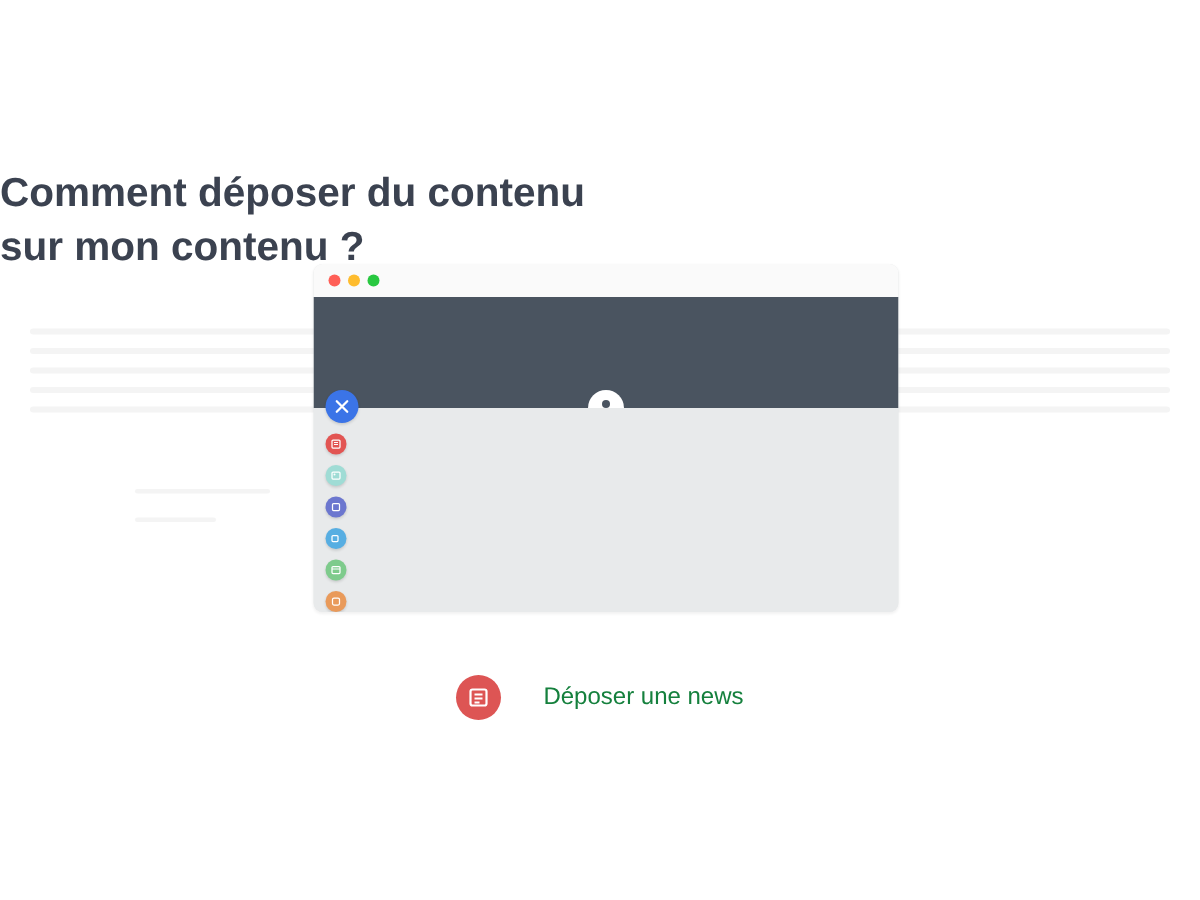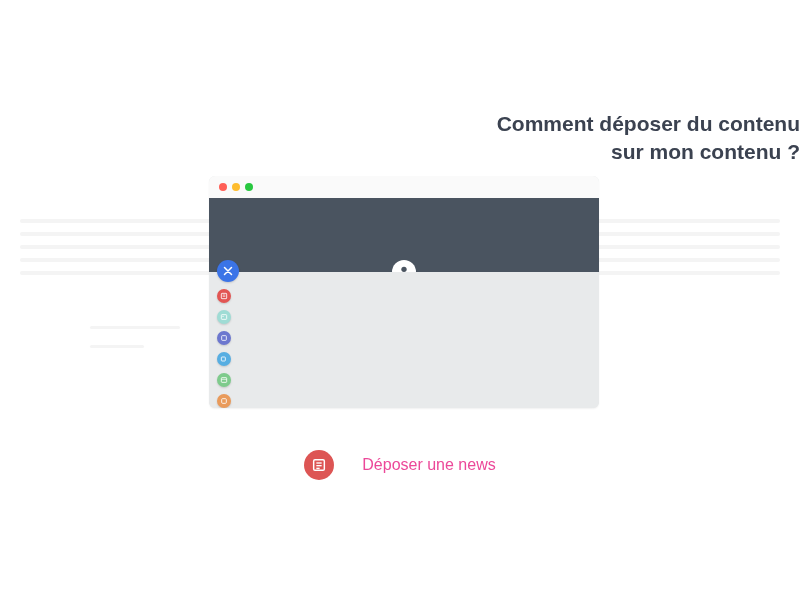--- a/index.html
+++ b/index.html
@@ -46,23 +46,23 @@
     background: #f4f4f4;
     margin: 16px 0;
     border-radius: 2px;
   }
 
   .heading {
     position: absolute;
     top: 110px;
     left: 0;
     right: 0;
-    text-align: right;
+    text-align: left;
     font-weight: 600;
-    font-size: 21px;
+    font-size: 27px;
     line-height: 1.35;
     color: #3b4250;
   }
 
   
   .window {
     position: absolute;
     left: 209px;
     top: 176px;
     width: 390px;
@@ -153,21 +153,21 @@
     border-radius: 50%;
     background: #dd5554;
     display: flex;
     align-items: center;
     justify-content: center;
     color: #fff;
   }
   .action .label {
     font-size: 16px;
     font-weight: 500;
-    color: #ec4899;
+    color: #15803d;
     margin-left: 14px;
   }
 </style>
 </head>
 <body>
 
 <div class="canvas">
 
   <div class="bg-rows">
     <div class="row"></div>

